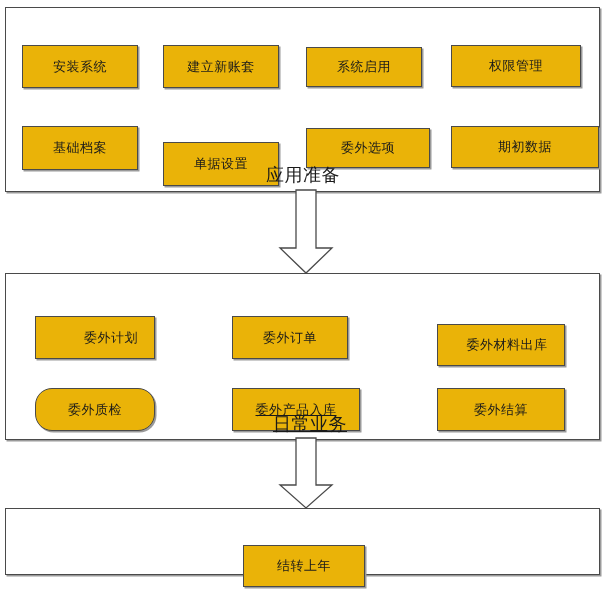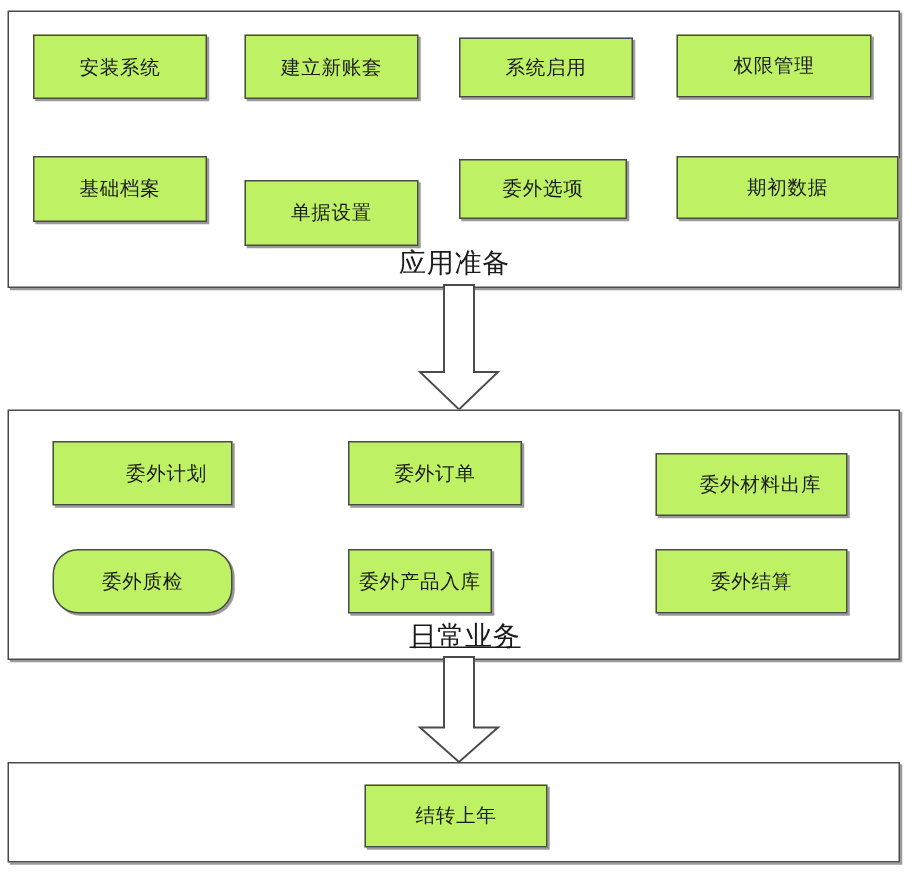--- a/index.html
+++ b/index.html
@@ -21,29 +21,30 @@
     position: absolute;
     border: 1px solid #4a4a4a;
     box-sizing: border-box;
     background: #ffffff;
     box-shadow: 1.5px 1.5px 0 0 #9a9a9a;
   }
   .node {
     position: absolute;
     border: 1px solid #4a4a4a;
     box-sizing: border-box;
-    background: #bef264;
+    background: #eab308;
     display: flex;
     align-items: center;
     justify-content: center;
     font-size: 13px;
     color: #1a1a1a;
     letter-spacing: 0.5px;
     white-space: nowrap;
     box-shadow: 1.5px 1.5px 0 0 #9a9a9a;
+    margin-top: 22px;
   }
   .stage-caption {
     position: absolute;
     font-size: 18px;
     color: #1a1a1a;
     letter-spacing: 0.5px;
     text-align: center;
     white-space: nowrap;
   }
   .arrow {
@@ -66,21 +67,21 @@
   <div class="node" style="left:163px; top:23px; width:116px; height:43px;">建立新账套</div>
 
   <div class="node" style="left:306px; top:25px; width:116px; height:40px;">系统启用</div>
 
   <div class="node" style="left:451px; top:23px; width:130px; height:42px;">权限管理</div>
 
   <div class="node" style="left:22px; top:104px; width:116px; height:44px;">基础档案</div>
 
   <div class="node" style="left:163px; top:120px; width:116px; height:44px;">单据设置</div>
 
-  <div class="node" style="left:306px; top:106px; width:112px; height:40px;text-align:right;">委外选项</div>
+  <div class="node" style="left:306px; top:106px; width:124px; height:40px;text-align:right;">委外选项</div>
 
   <div class="node" style="left:451px; top:104px; width:148px; height:42px;">期初数据</div>
 
   <div class="stage-caption" style="left:233px; top:163px; width:140px;">应用准备</div>
 
   <div class="arrow" style="left:277px; top:190px; width:58px; height:85px;">
     <svg width="58" height="85" viewBox="0 0 58 85">
       <polygon points="19,0 39,0 39,58 55,58 29,83 3,58 19,58" fill="#ffffff" stroke="#4a4a4a" stroke-width="1.3" stroke-linejoin="miter"></polygon>
     </svg>
   </div>
@@ -88,21 +89,21 @@
   <div class="stage" style="left:5px; top:273px; width:595px; height:167px;"></div>
 
   <div class="node" style="left:35px; top:294px; width:120px; height:43px;padding-left:32px;">委外计划</div>
 
   <div class="node" style="left:232px; top:294px; width:116px; height:43px;">委外订单</div>
 
   <div class="node" style="left:437px; top:302px; width:128px; height:42px;padding-left:12px;">委外材料出库</div>
 
   <div class="node" style="left:35px; top:366px; width:120px; height:43px;border-radius:17px;">委外质检</div>
 
-  <div class="node" style="left:232px; top:366px; width:96px; height:43px;">委外产品入库</div>
+  <div class="node" style="left:232px; top:366px; width:128px; height:43px;text-decoration:underline;">委外产品入库</div>
 
   <div class="node" style="left:437px; top:366px; width:128px; height:43px;">委外结算</div>
 
   <div class="stage-caption" style="left:240px; top:412px; width:140px;text-decoration:underline;">日常业务</div>
 
   <div class="arrow" style="left:277px; top:438px; width:58px; height:72px;">
     <svg width="58" height="72" viewBox="0 0 58 72">
       <polygon points="19,0 39,0 39,47 55,47 29,70 3,47 19,47" fill="#ffffff" stroke="#4a4a4a" stroke-width="1.3" stroke-linejoin="miter"></polygon>
     </svg>
   </div>

